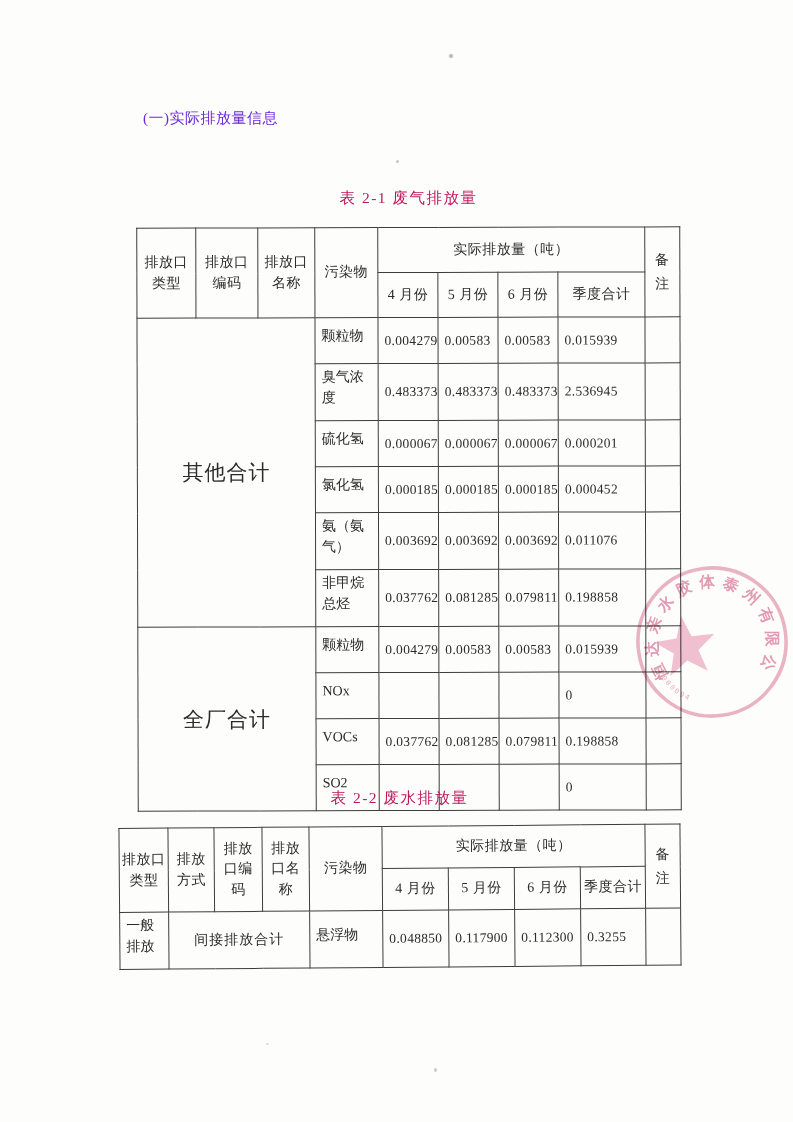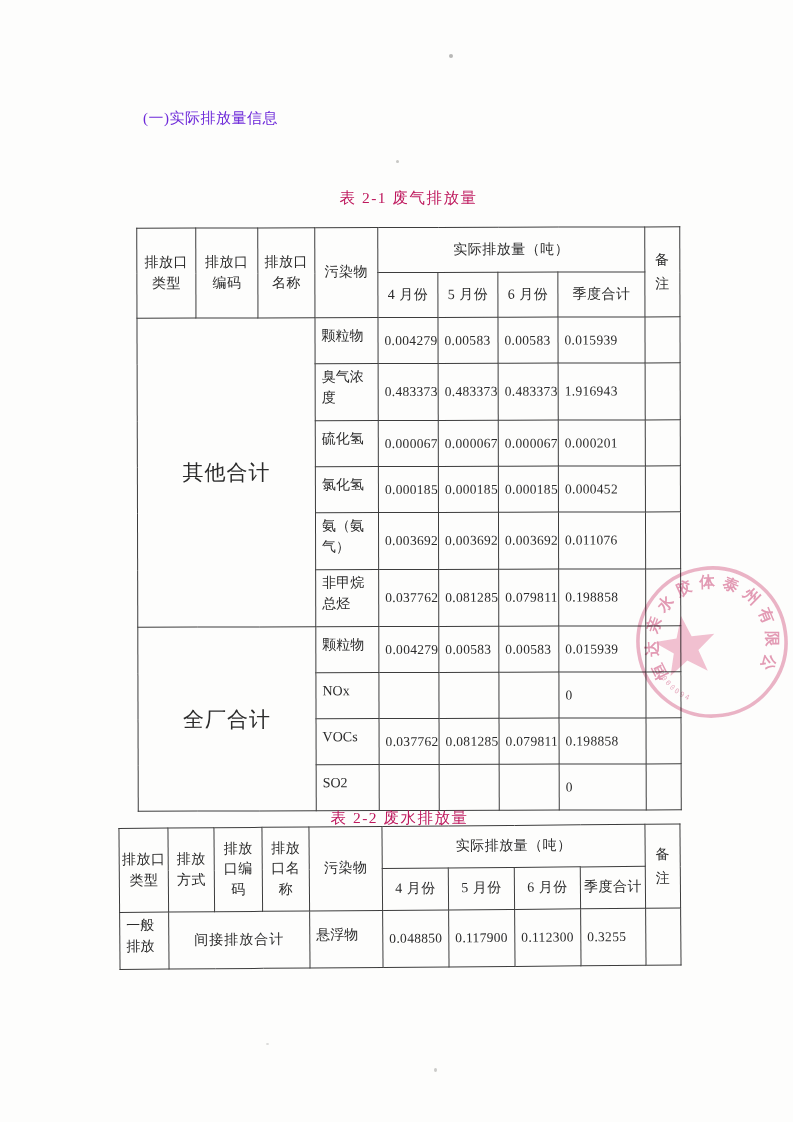--- a/index.html
+++ b/index.html
@@ -13,21 +13,21 @@
   }
   .section-title {
     position:absolute; left:143px; top:109px;
     font-size:15px; letter-spacing:0.5px; color:#6d28d9;
   }
   .caption {
     position:absolute; text-align:center;
     font-size:15.5px; letter-spacing:1.5px; color:#be185d;
   }
   #cap1 { left:137px; top:188px; width:543px; }
-  #cap2 { left:119px; top:808px; width:561px; }
+  #cap2 { left:119px; top:788px; width:561px; }
   table {
     border-collapse:collapse; table-layout:fixed; position:absolute;
     background:transparent;
   }
   #t1 { left:137px; top:227px; width:543px; transform:rotate(-0.15deg); }
   #t2 { left:119px; top:828px; width:561px; transform:rotate(-0.45deg); transform-origin:left center; }
   th,td {
     border:1.5px solid #3d3d3d;
     font-weight:normal;
     font-size:14px;
@@ -100,21 +100,21 @@
     <td class="num">0.00583</td>
     <td class="num">0.00583</td>
     <td class="num">0.015939</td>
     <td></td>
   </tr>
   <tr class="drow">
     <td class="pol">臭气浓度</td>
     <td class="num">0.483373</td>
     <td class="num">0.483373</td>
     <td class="num">0.483373</td>
-    <td class="num">1.916943</td>
+    <td class="num">2.536945</td>
     <td></td>
   </tr>
   <tr class="drow">
     <td class="pol">硫化氢</td>
     <td class="num">0.000067</td>
     <td class="num">0.000067</td>
     <td class="num">0.000067</td>
     <td class="num">0.000201</td>
     <td></td>
   </tr>

